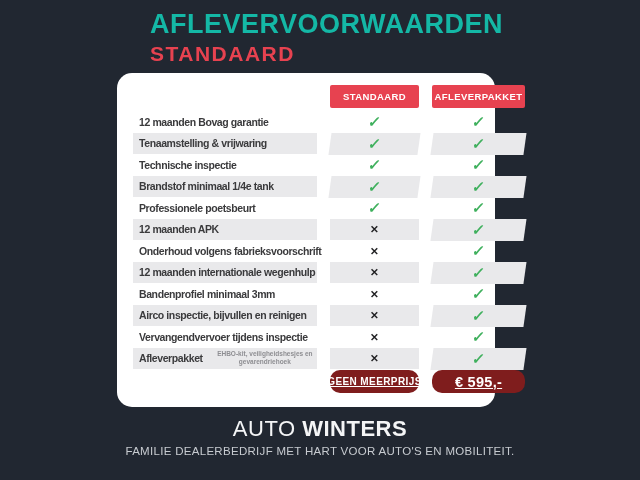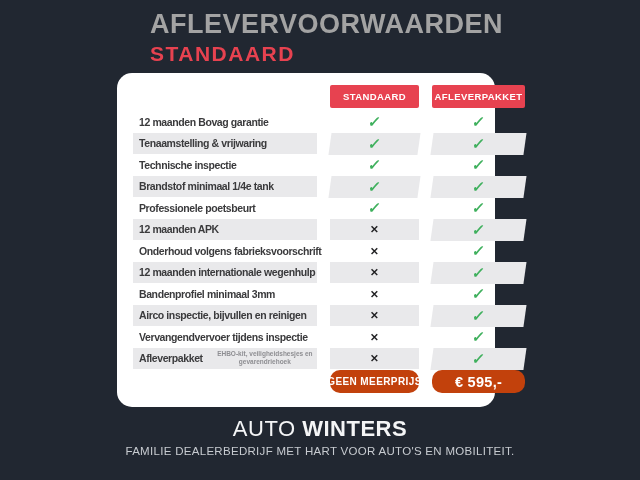--- a/index.html
+++ b/index.html
@@ -7,21 +7,21 @@
     width: 640px; height: 480px;
     overflow: hidden;
     background: #212731;
     font-family: "Liberation Sans", sans-serif;
   }
   .stage { position: relative; width: 640px; height: 480px; }
 
   
   .header { position: absolute; left: 150px; top: 10px; }
   .title {
-    color: #a3a3a3;
+    color: #14b8a6;
     font-size: 27px;
     font-weight: bold;
     letter-spacing: 0.5px;
     line-height: 1.1;
   }
   .subtitle {
     color: #e74250;
     font-size: 21px;
     font-weight: bold;
     letter-spacing: 1.5px;
@@ -74,26 +74,27 @@
     text-align: center;
     width: 108px;
     margin-left: 10px;
     white-space: normal;
   }
   .value-cell { justify-content: center; }
   .value-cell.check { color: #3fb05d; font-size: 15px; font-weight: bold; transform: skewX(-8deg); }
   .value-cell.cross { color: #1e1e20; font-size: 10.5px; font-weight: bold; }
   .t-foot { height: 23px; margin-top: 1px; }
   .price-box {
-    background: #c2410c;
+    background: #7f1d1d;
     border-radius: 10px;
     color: #ffffff;
     font-weight: bold;
     display: flex; align-items: center; justify-content: center;
     white-space: nowrap;
+    text-decoration: underline;
   }
   .price-box.small { font-size: 10px; letter-spacing: 0.4px; }
   .price-box.big { font-size: 14.5px; letter-spacing: 0.3px; }
 
   
   .footer { position: absolute; left: 0; top: 416px; width: 640px; text-align: center; }
   .brand { color: #f4f5f6; font-size: 22px; letter-spacing: 0.5px; }
   .brand .light { font-weight: normal; }
   .brand .bold { font-weight: bold; }
   .tagline {

